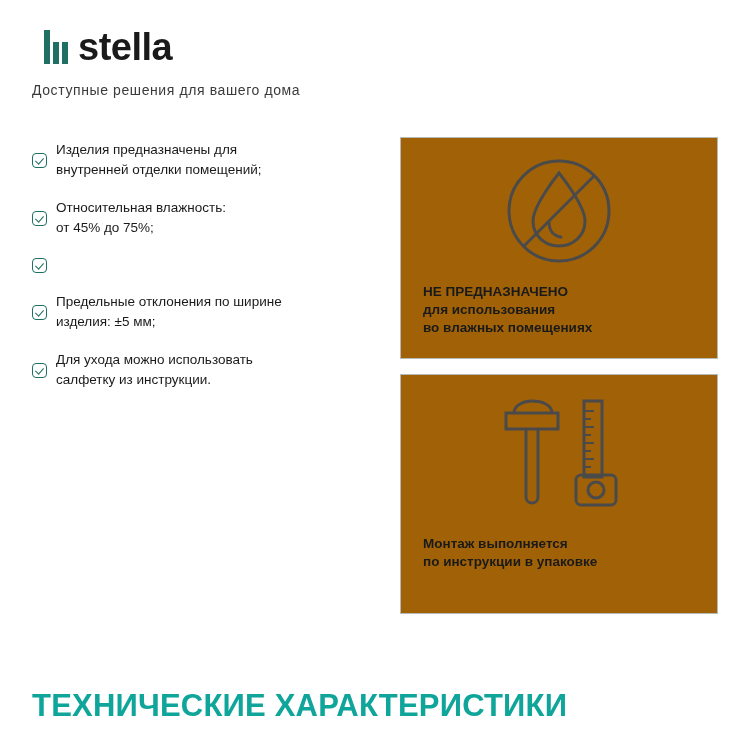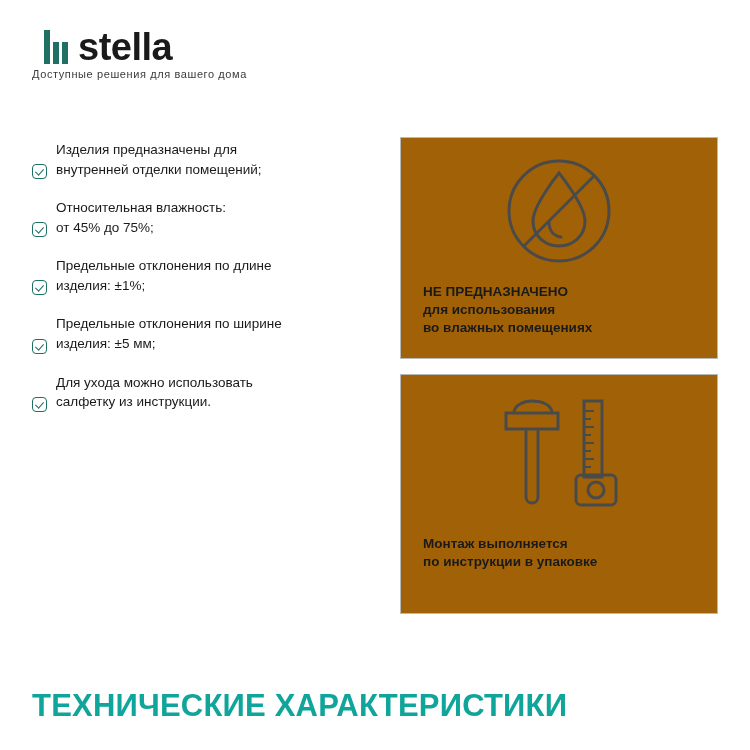--- a/index.html
+++ b/index.html
@@ -41,35 +41,35 @@
   .logo-mark i.b2 { height: 22px; }
   .logo-mark i.b3 { height: 22px; }
   .logo-word {
     font-size: 38px;
     font-weight: bold;
     letter-spacing: -0.5px;
     color: #1a1a1a;
     line-height: 1;
   }
   .logo-tagline {
-    margin-top: 2px;
-    font-size: 11px;
+    margin-top: 16px;
+    font-size: 14px;
     letter-spacing: 0.6px;
     color: #3b3b3b;
   }
 
   
   .features {
     position: absolute;
     left: 32px; top: 140px;
     width: 340px;
   }
   .feature {
     display: flex;
-    align-items: flex-end;
+    align-items: center;
     gap: 9px;
     margin-bottom: 19px;
   }
   .check-icon {
     flex: 0 0 auto;
     width: 15px; height: 15px;
     margin-top: 2px;
     border: 1.4px solid #1f6f63;
     border-radius: 4px;
     position: relative;
@@ -152,22 +152,20 @@
     </div>
 
     <div class="feature">
       <span class="check-icon"></span>
       <span class="feature-text">Относительная влажность:
 от 45% до 75%;</span>
     </div>
 
     <div class="feature">
       <span class="check-icon"></span>
-      <span class="feature-text">Предельные отклонения по длине
-изделия: ±1%;</span>
     </div>
 
     <div class="feature">
       <span class="check-icon"></span>
       <span class="feature-text">Предельные отклонения по ширине
 изделия: ±5 мм;</span>
     </div>
 
     <div class="feature">
       <span class="check-icon"></span>

